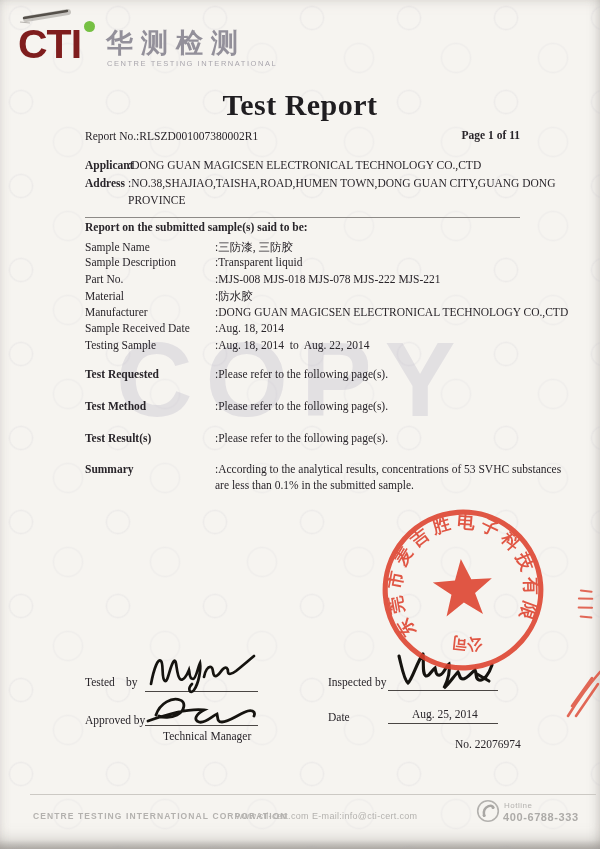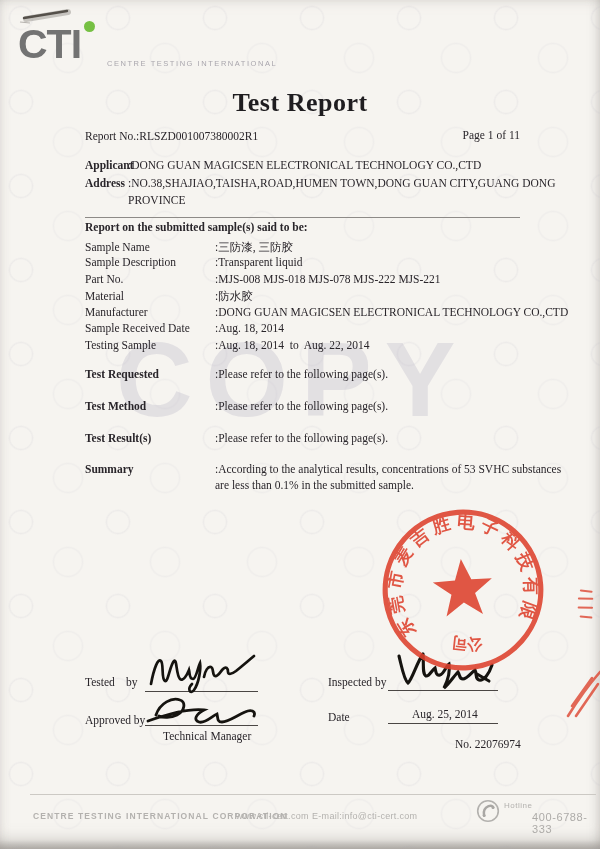--- a/index.html
+++ b/index.html
@@ -15,31 +15,31 @@
   .abs { position:absolute; }
   .texture {
     position:absolute; inset:0; opacity:.55; pointer-events:none;
     background-image:
       radial-gradient(circle 13px at 21px 18px, rgba(0,0,0,0) 10px, rgba(186,184,196,.26) 11.5px, rgba(0,0,0,0) 13px),
       radial-gradient(circle 16px at 68px 58px, rgba(0,0,0,0) 13px, rgba(186,184,196,.20) 14.5px, rgba(0,0,0,0) 16px);
     background-size: 97px 84px;
   }
   
   .logo-cti { left:18px; top:24px; font-family:"Liberation Sans",sans-serif; font-weight:bold;
-              font-size:41px; line-height:1; letter-spacing:-1px; color:#737373; }
+              font-size:41px; line-height:1; letter-spacing:-1px; color:#7f1d1d; }
   .logo-dot { left:84px; top:21px; width:11px; height:11px; border-radius:50%; background:#76c043; }
   .logo-cn  { left:106px; top:29px; font-size:27px; line-height:1.1; letter-spacing:8px; color:#93909a;
               font-family:"Liberation Sans",sans-serif; font-weight:bold; }
   .logo-sub { left:107px; top:59px; font-size:7.5px; letter-spacing:1.55px; color:#a9a6ad;
               font-family:"Liberation Sans",sans-serif; }
   .staple { left:18px; top:4px; }
   
-  .title { left:0; right:0; top:88px; text-align:center; font-size:26px; font-weight:bold; color:#1f1d20; letter-spacing:.5px; }
+  .title { left:0; right:0; top:88px; text-align:center; font-size:30px; font-weight:bold; color:#1f1d20; letter-spacing:.5px; }
   .reportno { left:85px; top:130px; font-size:11.5px; }
-  .pageno { left:450px; top:129px; width:70px; text-align:right; font-size:11.5px; }
+  .pageno { left:450px; top:129px; width:70px; text-align:right; font-size:11.5px;font-weight:bold; }
   
   .arow { left:85px; font-size:11.5px; width:450px; white-space:pre; }
   .arow .lab { display:inline-block; width:43px; font-weight:bold; }
   .acont { left:128px; font-size:11.5px; }
   .divider { left:85px; top:217px; width:435px; border-top:1px solid #8d8a87; height:0; }
   .heading { left:85px; top:221px; font-size:11.5px; font-weight:bold; }
   
   .srow { left:85px; width:460px; font-size:11.5px; white-space:pre; }
   .srow .lab { display:inline-block; width:130px; white-space:normal; }
   .srow .lab.b { font-weight:bold; }
@@ -57,39 +57,40 @@
   .sig-line { border-bottom:1.2px solid #4a4644; height:0; }
   .sig { z-index:2; }
   .docno { left:455px; top:738px; font-size:11.5px; }
   
   .f-line { left:30px; top:794px; width:566px; border-top:1px solid #ccc9c4; height:0; }
   .f-txt { font-family:"Liberation Sans",sans-serif; color:#b3b1ae; }
   .f-company { left:33px; top:811px; font-size:8.5px; font-weight:bold; letter-spacing:1.1px; }
   .f-web { left:236px; top:811px; font-size:9px; letter-spacing:.3px;text-align:center; }
   .f-mail { left:312px; top:811px; font-size:9px; letter-spacing:.3px; }
   .f-hotline { left:504px; top:801px; font-size:8px; letter-spacing:.5px; }
-  .f-number { left:503px; top:811px; font-size:11px; font-weight:normal; letter-spacing:.6px; color:#adaba8;margin-left:29px; }
+  .f-number { left:503px; top:811px; font-size:11px; font-weight:bold; letter-spacing:.6px; color:#adaba8; }
   .hotline-icon { left:476px; top:799px; }
   .bottom-band { left:0; right:0; bottom:0; height:9px;
     background:linear-gradient(to bottom, rgba(160,155,150,0), rgba(150,145,140,.45)); }
 </style>
 </head>
 <body>
 
 <div class="page">
   <div class="texture"></div>
 
   <svg class="abs staple" width="62" height="22">
     <line x1="8" y1="15" x2="50" y2="8" stroke="rgba(90,85,80,.30)" stroke-width="6" stroke-linecap="round"></line>
     <line x1="6" y1="14" x2="49" y2="7" stroke="#55504a" stroke-width="2.4" stroke-linecap="round"></line>
     <line x1="2" y1="18" x2="12" y2="19" stroke="rgba(90,85,80,.4)" stroke-width="1.2"></line>
   </svg>
 
   <div class="abs logo-cti">CTI</div>
   <div class="abs logo-dot"></div>
+  <div class="abs logo-cn">华测检测</div>
   <div class="abs logo-sub">CENTRE TESTING INTERNATIONAL</div>
 
   <div class="abs copy-wm">COPY</div>
 
   <div class="content">
     <h1 class="abs title" style="margin:0;">Test Report</h1>
 
     <div class="abs reportno">Report No.:RLSZD001007380002R1</div>
     <div class="abs pageno">Page 1 of 11</div>
 

